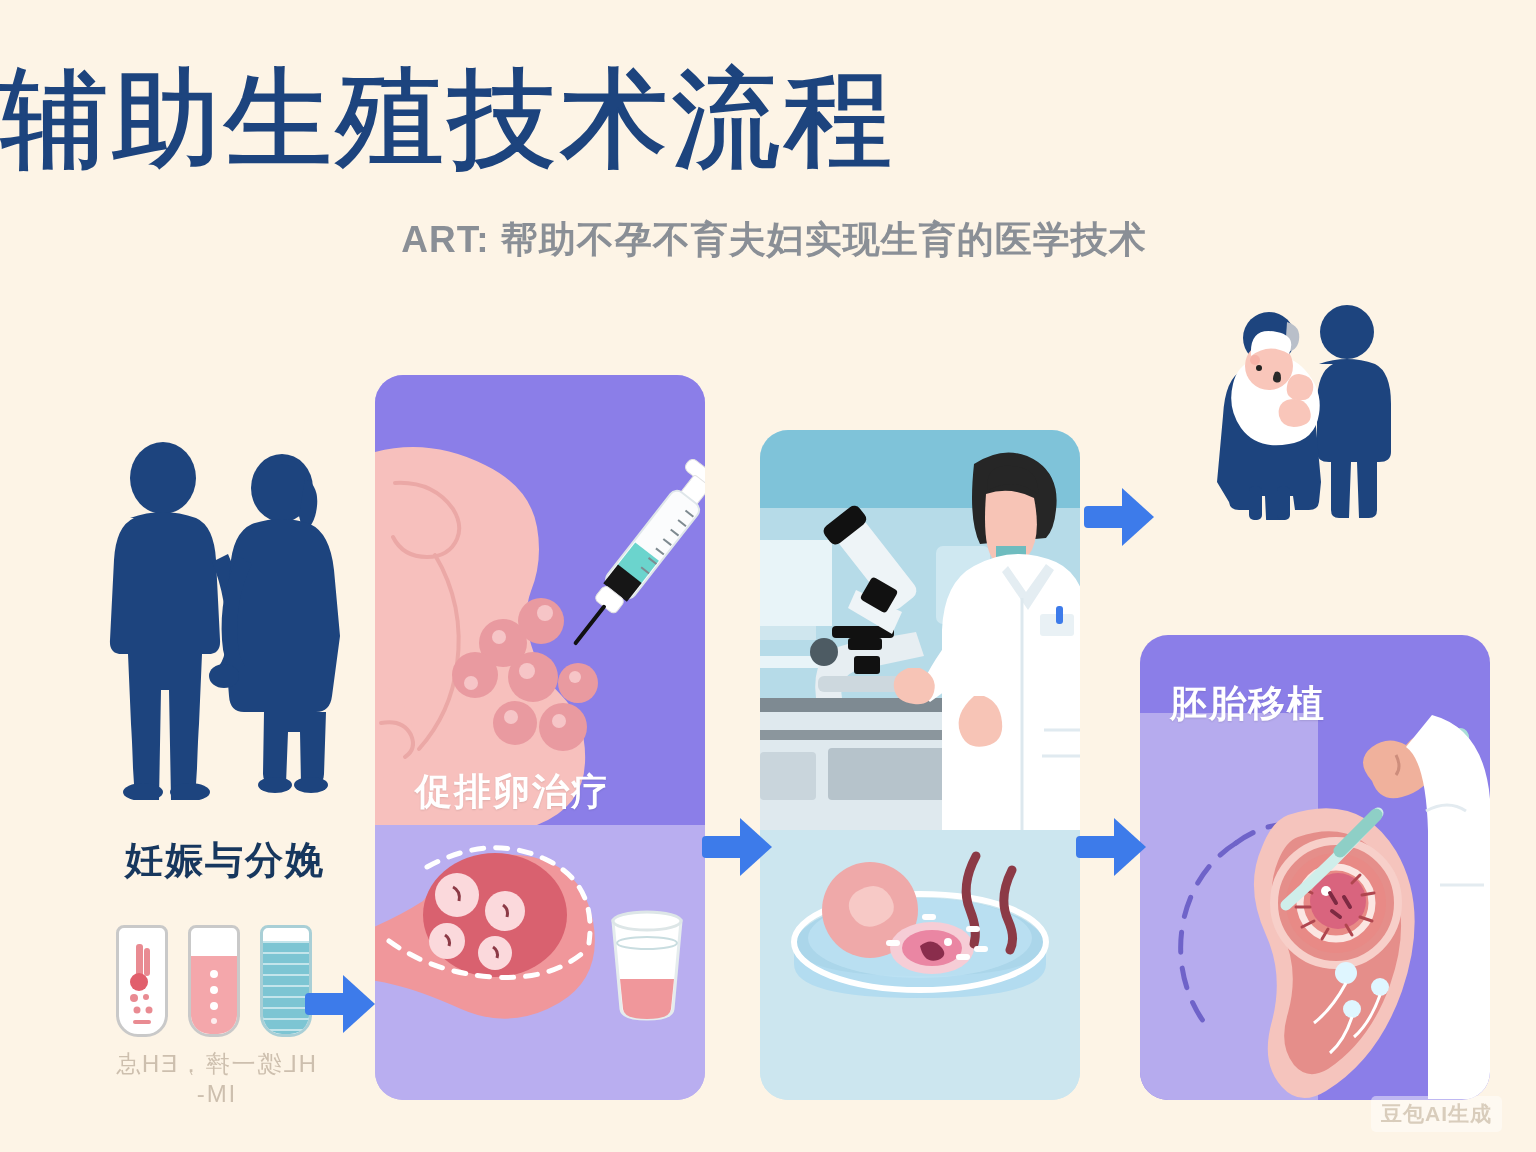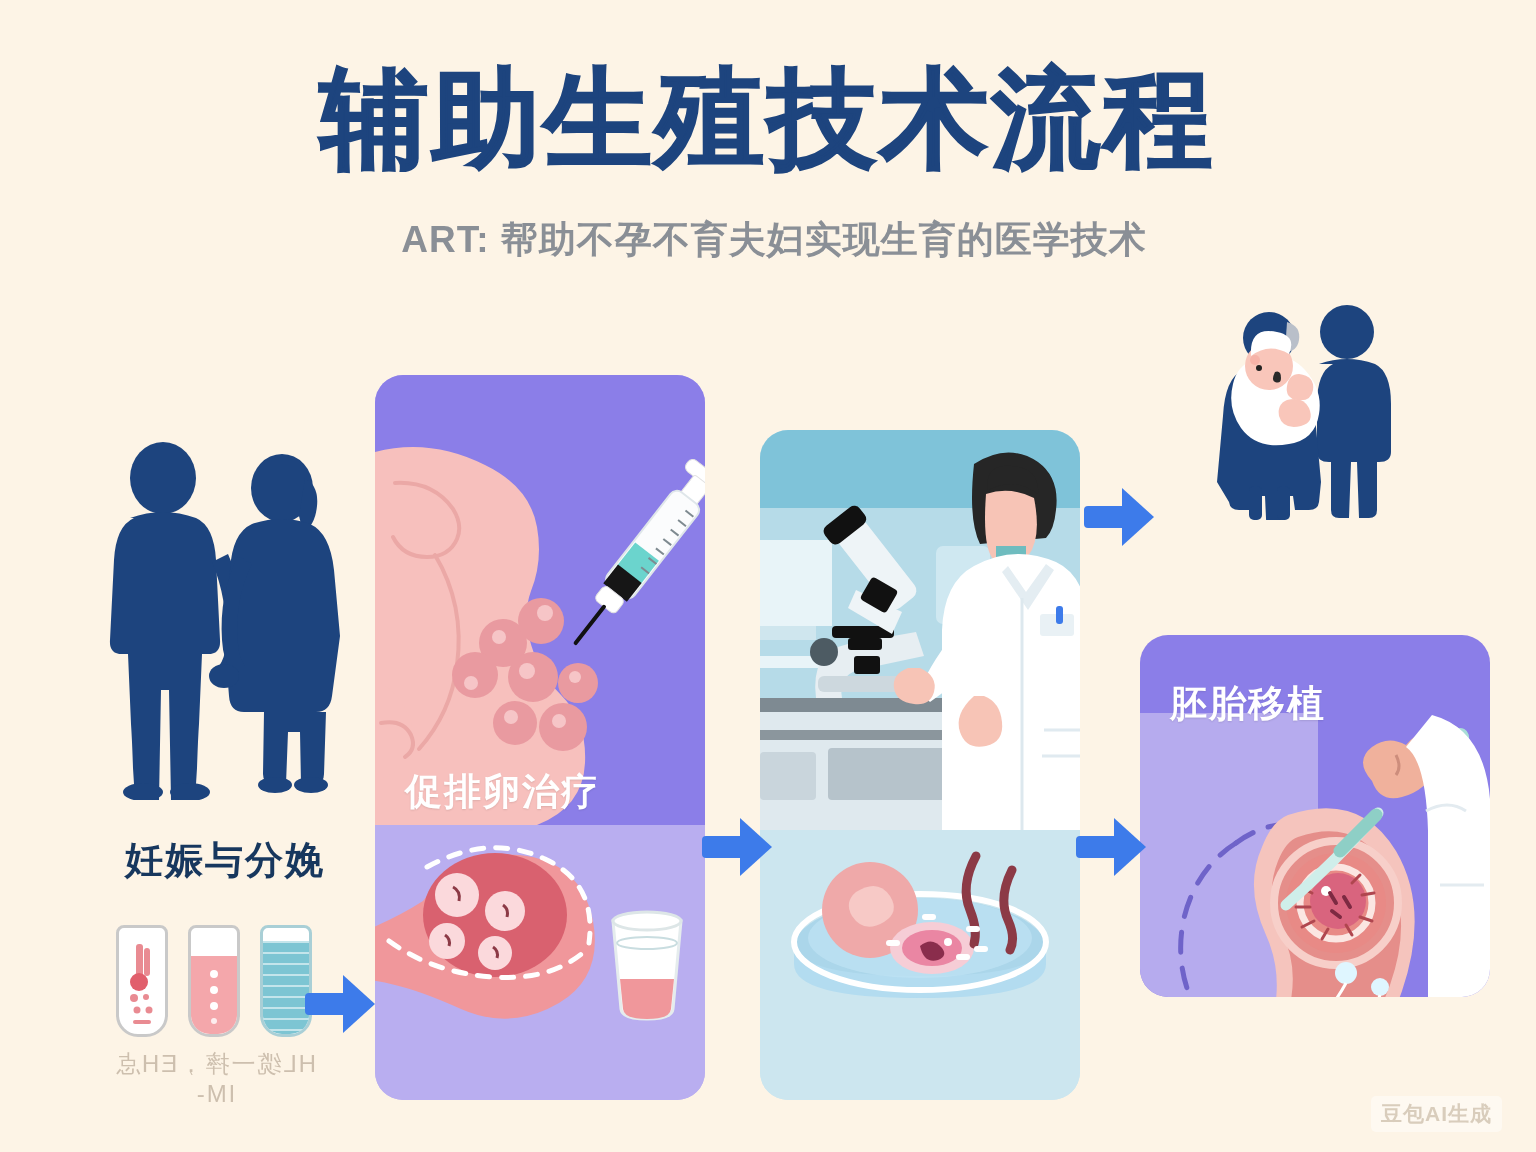--- a/index.html
+++ b/index.html
@@ -6,22 +6,22 @@
   body{
     width:1536px;height:1152px;overflow:hidden;
     background:#fdf4e6;
     font-family:"Liberation Sans","DejaVu Sans",sans-serif;
     position:relative;
   }
   .stage{position:absolute;inset:0;}
 
   
   .title{
-    position:absolute;left:0;right:0;top:62px;text-align:center;
-    font-size:108px;line-height:1.06;font-weight:700;
+    position:absolute;left:0;right:0;top:62px;text-align:left;
+    font-size:108px;line-height:1.06;font-weight:400;
     color:#1d447e;letter-spacing:4px;
     -webkit-text-stroke:2px #1d447e;
   }
   .subtitle{
     position:absolute;left:0;right:0;top:215px;text-align:center;
     font-size:37px;font-weight:600;color:#8a8f96;letter-spacing:1px;padding-left:12px;
   }
 
   
   .card{position:absolute;border-radius:28px;overflow:hidden;}
@@ -186,21 +186,21 @@
               <line x1="258" y1="148" x2="268" y2="148"></line>
             <line x1="258" y1="160" x2="268" y2="160"></line>
               <line x1="258" y1="172" x2="268" y2="172"></line>
             <line x1="258" y1="184" x2="268" y2="184"></line>
           </g>
           <rect x="240" y="220" width="26" height="18" rx="5" fill="#ffffff" stroke="#e2e2e2"></rect>
           <path d="M253 238 l0 46" stroke="#111" stroke-width="4" stroke-linecap="round"></path>
         </g>
       </svg>
     </div>
-    <div class="card-head-label" style="left:30px;top:392px;">促排卵治疗</div>
+    <div class="card-head-label" style="left:40px;top:392px;">促排卵治疗</div>
 
     <div style="position:absolute;left:0;top:450px;width:100%;height:275px;background:#b9aef0;">
       <svg viewBox="0 0 330 275" width="330" height="275">
         <path d="M-20 110 q40 -16 68 -34 q36 -52 96 -46 q62 6 74 66 q10 56 -34 82 q-48 28 -98 6 q-40 -18 -66 -24 q-22 -6 -40 -6 z" fill="#f0979b"></path>
         <ellipse cx="120" cy="90" rx="72" ry="62" fill="#d9616f"></ellipse>
         <circle cx="82" cy="70" r="22" fill="#fbd9dc"></circle>
           <path d="M78 62 q8 4 6 14" stroke="#8c3a46" stroke-width="3" fill="none"></path>
         <circle cx="130" cy="86" r="20" fill="#fbd9dc"></circle>
           <path d="M128 80 q6 4 4 12" stroke="#8c3a46" stroke-width="3" fill="none"></path>
         <circle cx="72" cy="116" r="18" fill="#fbd9dc"></circle>
@@ -308,21 +308,21 @@
   <div class="arrow" style="left:1084px;top:488px;width:72px;height:58px;">
     <div class="shaft"></div>
       <div class="head"></div>
   </div>
 
   <div class="arrow" style="left:1076px;top:818px;width:72px;height:58px;">
     <div class="shaft"></div>
       <div class="head"></div>
   </div>
 
-  <div class="card" style="left:1140px;top:635px;width:350px;height:362px;background:#8b7ee8;">
+  <div class="card" style="left:1140px;top:635px;width:350px;height:465px;background:#8b7ee8;">
     <div style="position:absolute;inset:0;overflow:hidden;">
       <svg viewBox="0 0 350 465" width="350" height="465">
         <rect x="0" y="78" width="178" height="387" fill="#b6abee"></rect>
 
         <path d="M96 208 a108 120 0 0 0 -30 182" fill="none" stroke="#6f63c9" stroke-width="5" stroke-dasharray="20 16" stroke-linecap="round"></path>
         <path d="M96 208 q40 -30 96 -14" fill="none" stroke="#6f63c9" stroke-width="5" stroke-dasharray="20 16" stroke-linecap="round"></path>
 
         <path d="M148 180 q72 -24 108 36 q34 58 6 140 q-24 68 -76 100 q-26 16 -44 -4 q-22 -24 -10 -66 q12 -46 -6 -86 q-22 -48 -4 -88 q10 -26 26 -32 z" fill="#f5c4bd"></path>
         <path d="M158 202 q58 -20 88 30 q28 50 4 118 q-20 56 -62 84 q-20 12 -34 -4 q-16 -20 -6 -52 q12 -44 -6 -80 q-18 -38 -4 -72 q8 -20 20 -24 z" fill="#e58e8a"></path>
 

